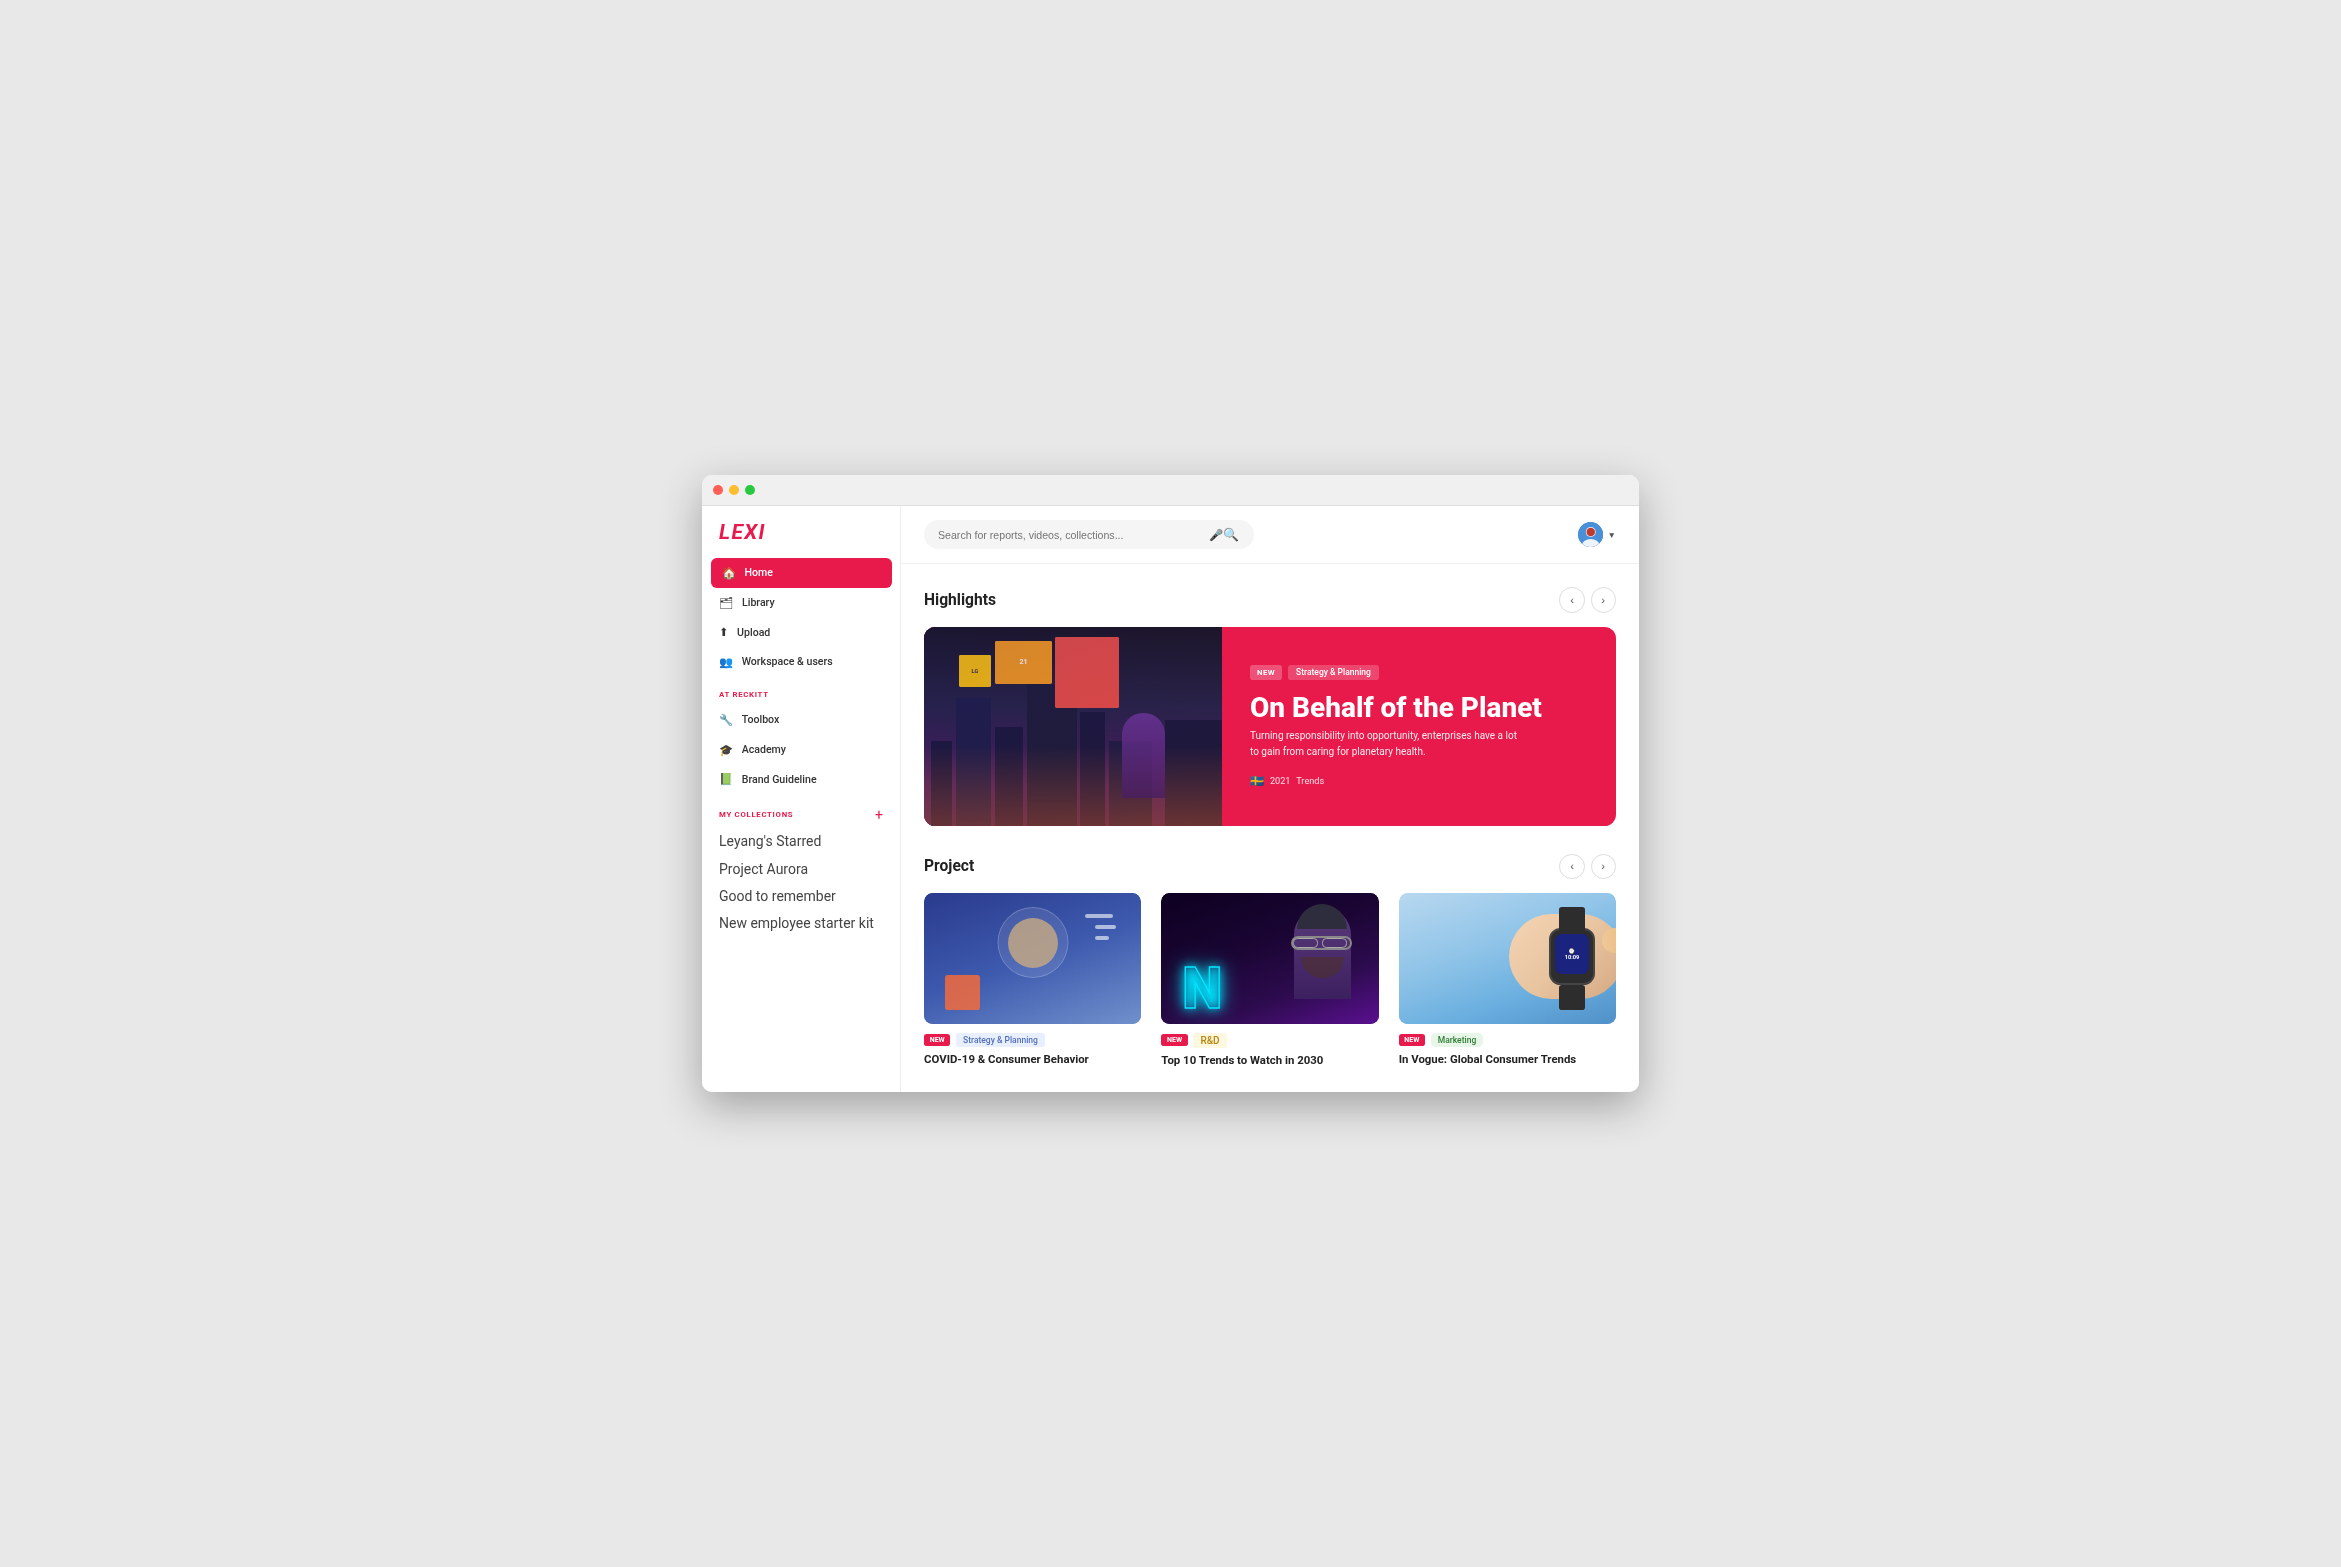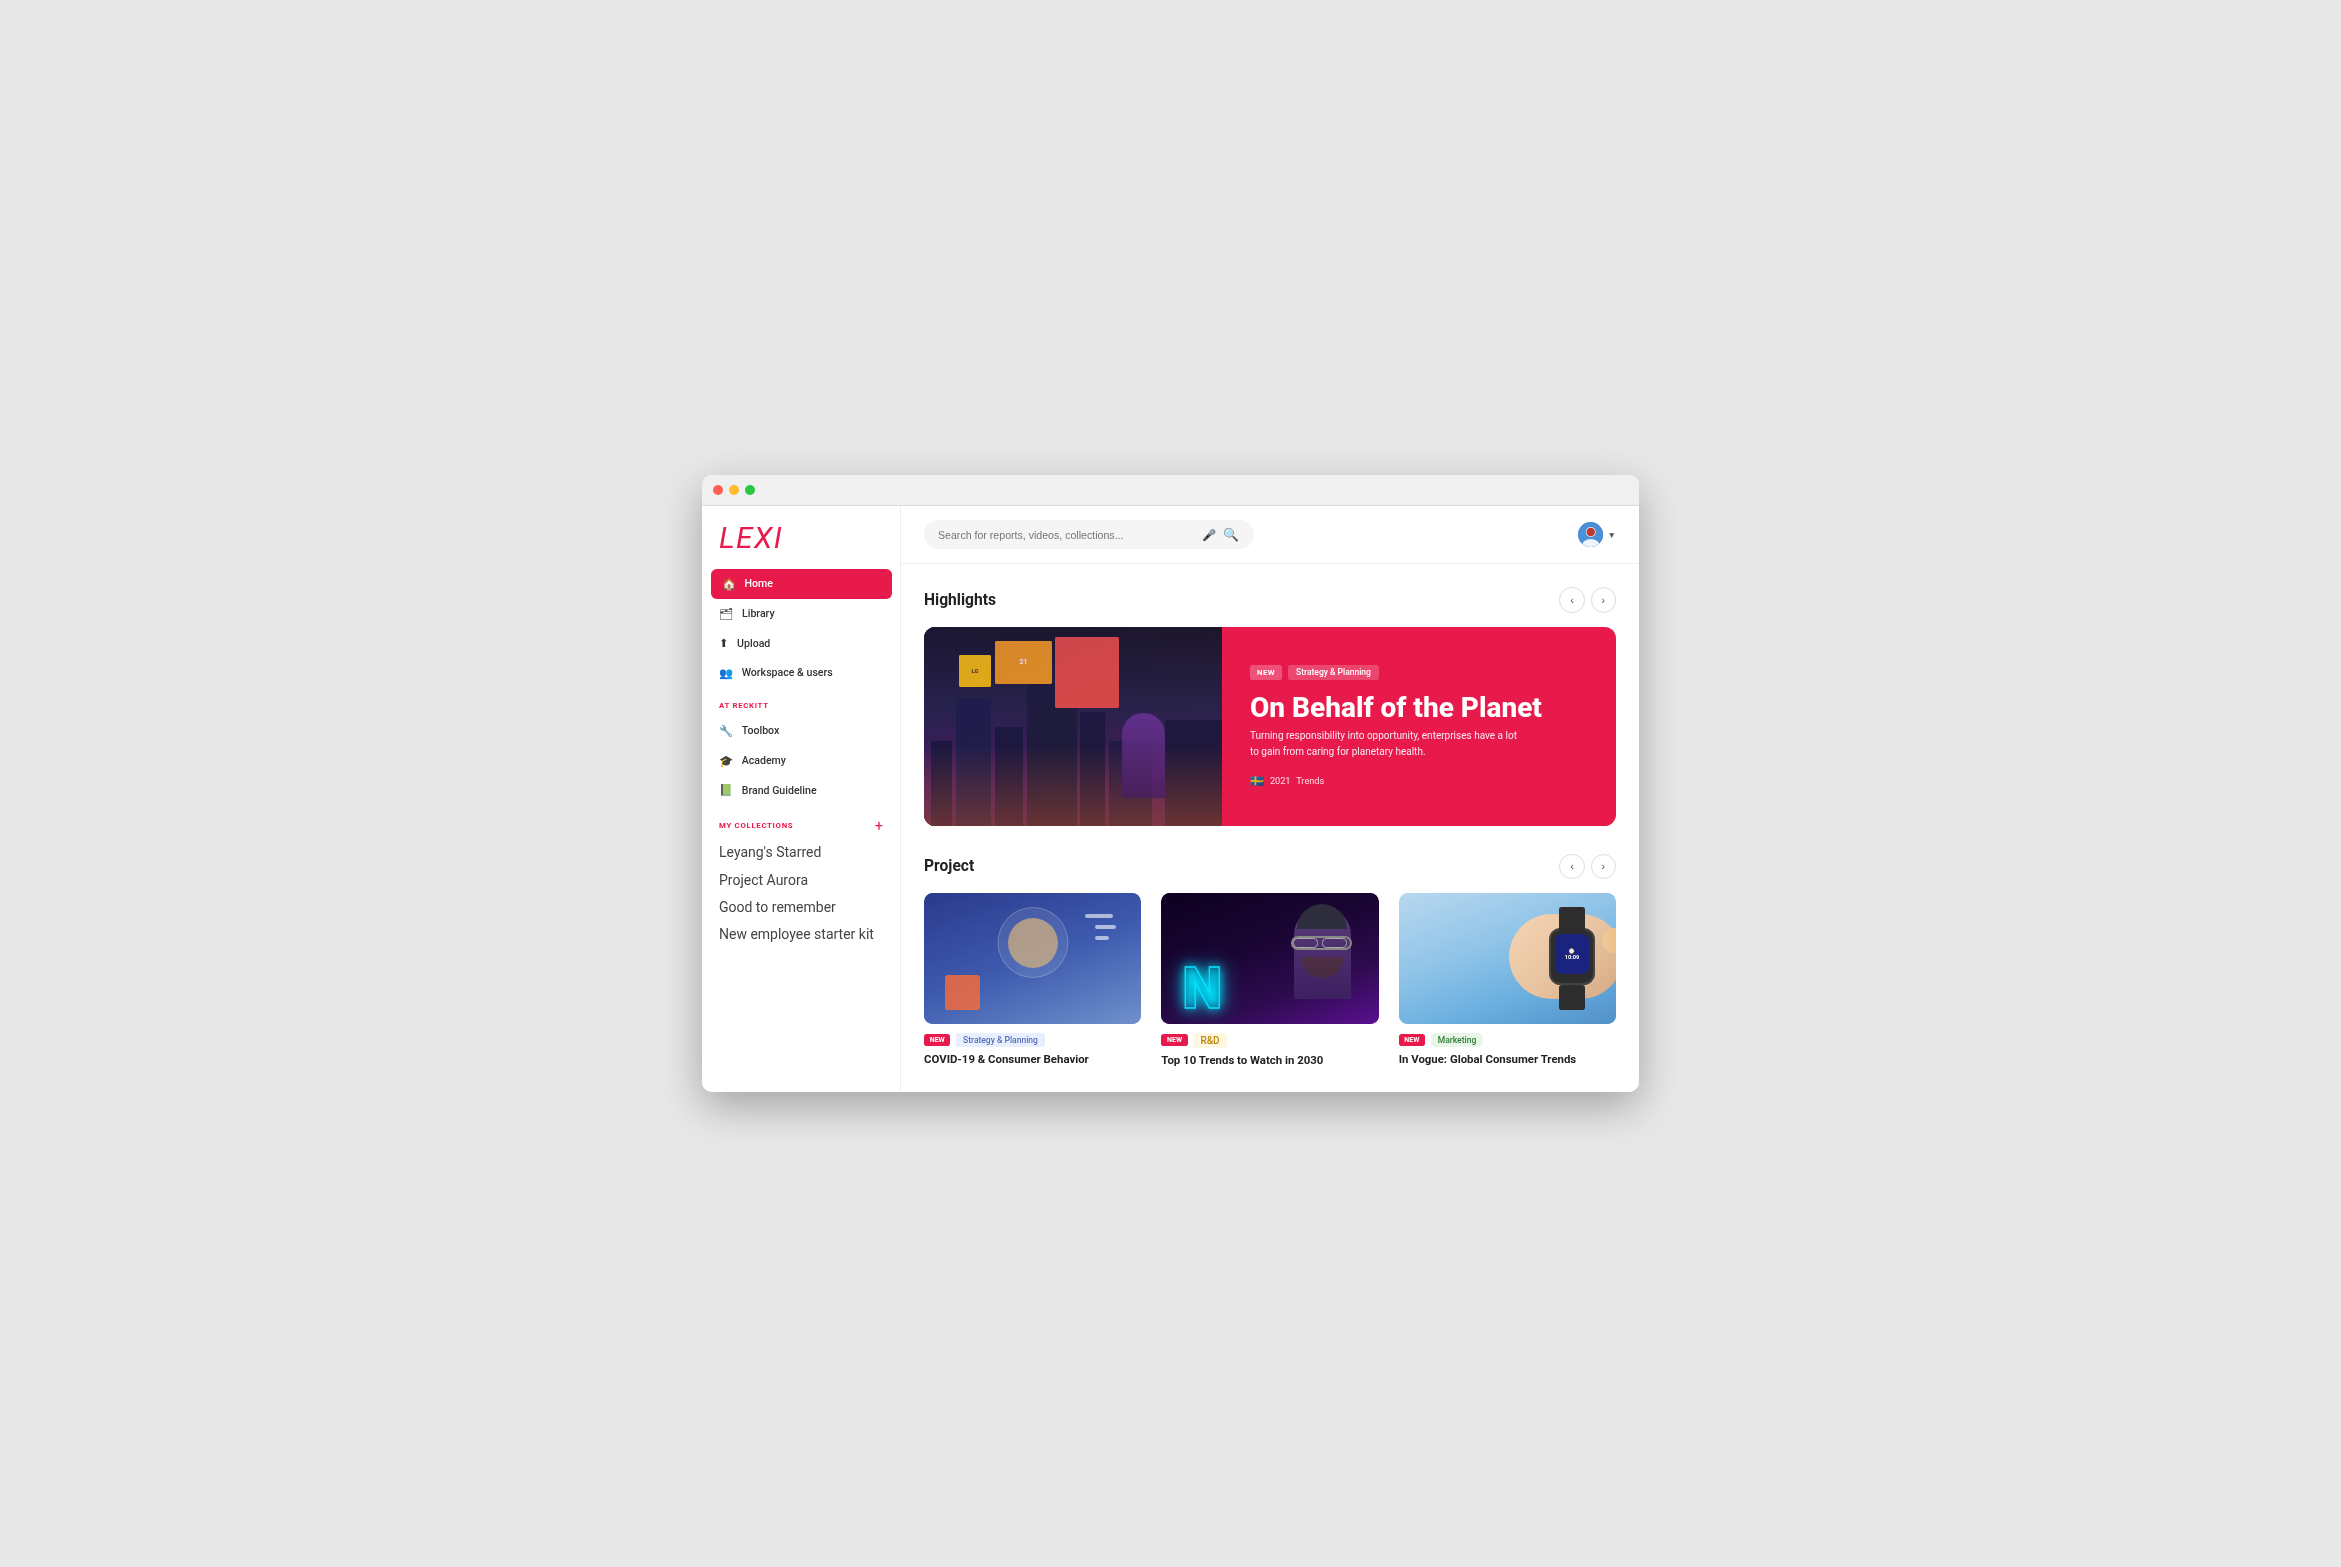--- a/index.html
+++ b/index.html
@@ -44,22 +44,22 @@
       width: 199px;
       min-width: 199px;
       background: #fff;
       border-right: 0.7px solid #eee;
       padding: 14px 0;
       display: flex;
       flex-direction: column;
     }
     .logo {
       padding: 0 17px 14px;
-      font-size: 30px;
-      font-weight: 400;
+      font-size: 21px;
+      font-weight: 700;
       color: #e8194b;
       letter-spacing: 1.4px;
       font-style: italic;
     }
     .nav-item {
       display: flex;
       align-items: center;
       gap: 8.5px;
       padding: 7.8px 17px;
       cursor: pointer;
@@ -123,21 +123,20 @@
       gap: 11.4px;
     }
     .search-bar {
       flex: 1;
       max-width: 426px;
       display: flex;
       align-items: center;
       background: #f5f5f5;
       border-radius: 17px;
       padding: 7px 14px;
-      gap: 7px;
     }
     .search-input {
       border: none;
       background: transparent;
       font-size: 10.6px;
       color: #999;
       outline: none;
       flex: 1;
     }
     .search-icon { color: #555; font-size: 12.8px; cursor: pointer; }

